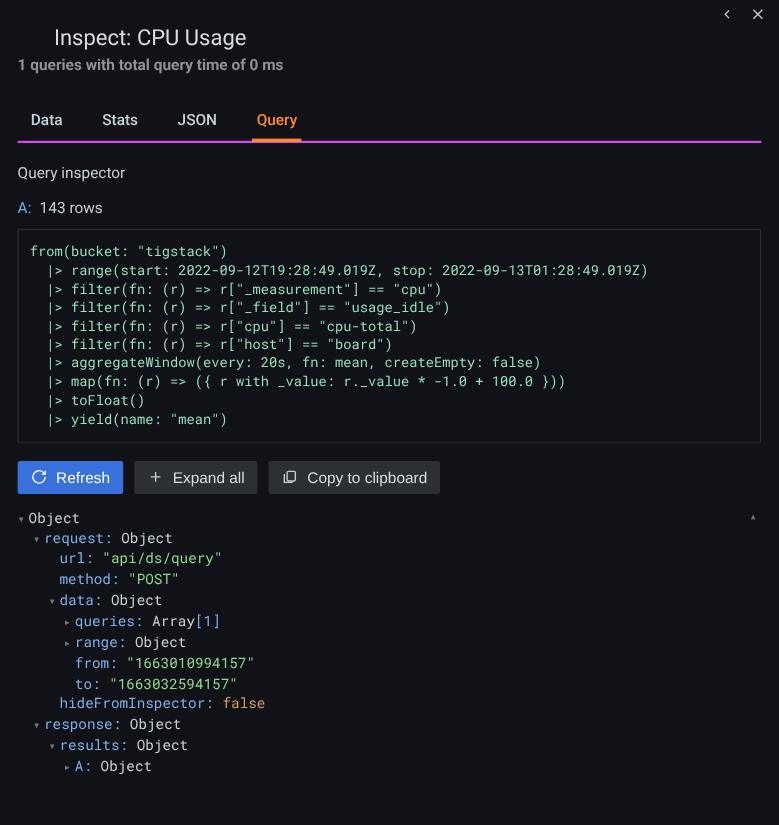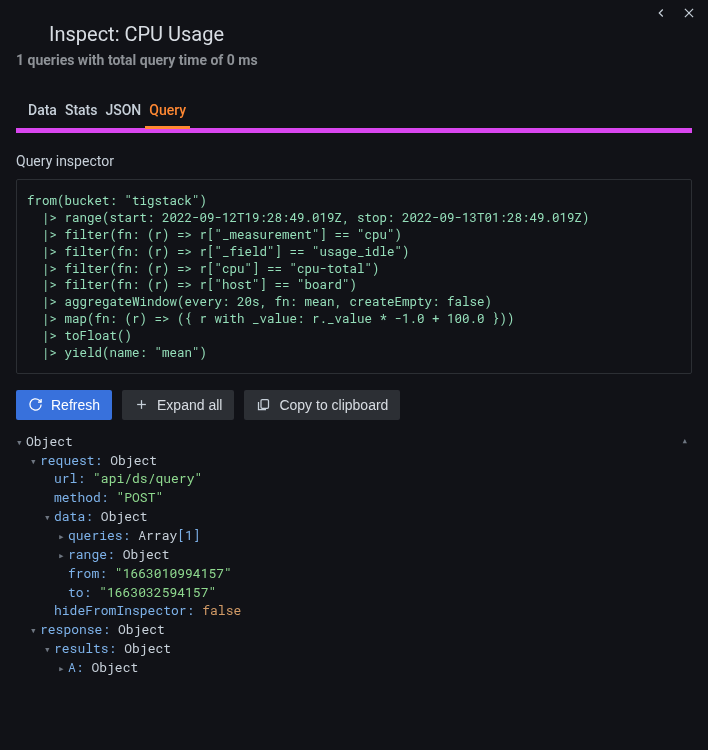--- a/index.html
+++ b/index.html
@@ -18,22 +18,23 @@
     right: 12px;
     display: flex;
     gap: 14px;
   }
   .header-icons svg { width: 14px; height: 14px; stroke: #c7d0d9; stroke-width: 2; fill: none; }
   .panel { padding: 10px 16px 0 16px; }
   .title { font-size: 20px; font-weight: 400; color: #d8dde3; margin-top: 12px; margin-left: 33px; }
   .subtitle { font-size: 14px; color: #8e9297; margin-top: 6px; font-weight: bold; }
   .tabs {
     display: flex;
+    gap: 28px;
     margin-top: 34px;
-    border-bottom: 5px solid #d946ef;
+    border-bottom: 2px solid #d946ef;
     padding-left: 8px;
     align-items: flex-end;
   }
   .tab {
     padding: 0 4px 10px 4px;
     color: #c7d0d9;
     cursor: pointer;
     font-size: 14px;
     font-weight: 500;
   }
@@ -126,20 +127,24 @@
 
   <div class="tabs">
     <div class="tab">Data</div>
     <div class="tab">Stats</div>
     <div class="tab">JSON</div>
     <div class="tab active">Query</div>
   </div>
 
   <div class="section-title">Query inspector</div>
 
+  <div class="rowlabel">
+    <span class="a">A:</span>
+    <span class="rows">143 rows</span>
+  </div>
 
   <div class="codeblock">from(bucket: "tigstack")
   |&gt; range(start: 2022-09-12T19:28:49.019Z, stop: 2022-09-13T01:28:49.019Z)
   |&gt; filter(fn: (r) =&gt; r["_measurement"] == "cpu")
   |&gt; filter(fn: (r) =&gt; r["_field"] == "usage_idle")
   |&gt; filter(fn: (r) =&gt; r["cpu"] == "cpu-total")
   |&gt; filter(fn: (r) =&gt; r["host"] == "board")
   |&gt; aggregateWindow(every: 20s, fn: mean, createEmpty: false)
   |&gt; map(fn: (r) =&gt; ({ r with _value: r._value * -1.0 + 100.0 }))
   |&gt; toFloat()

